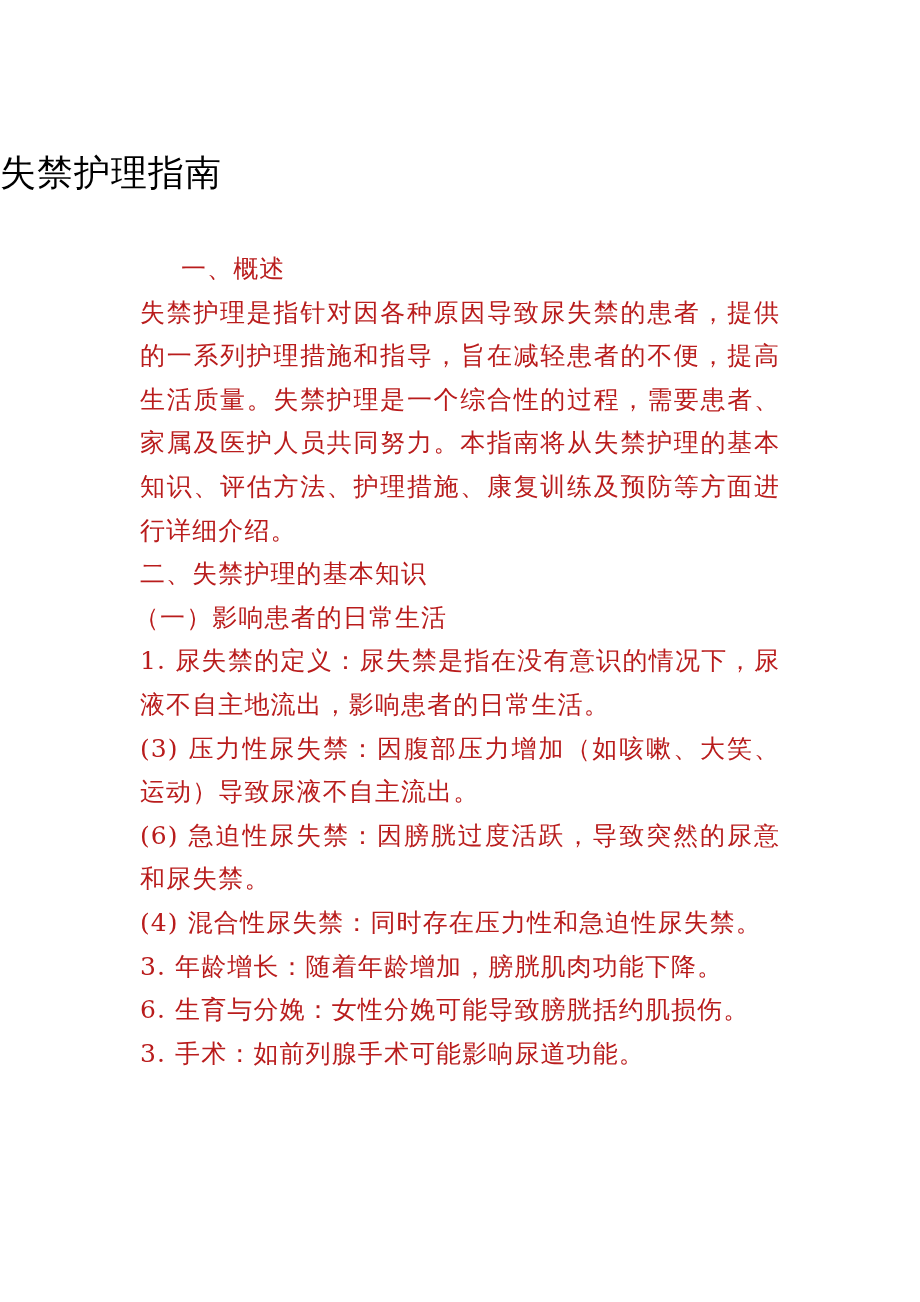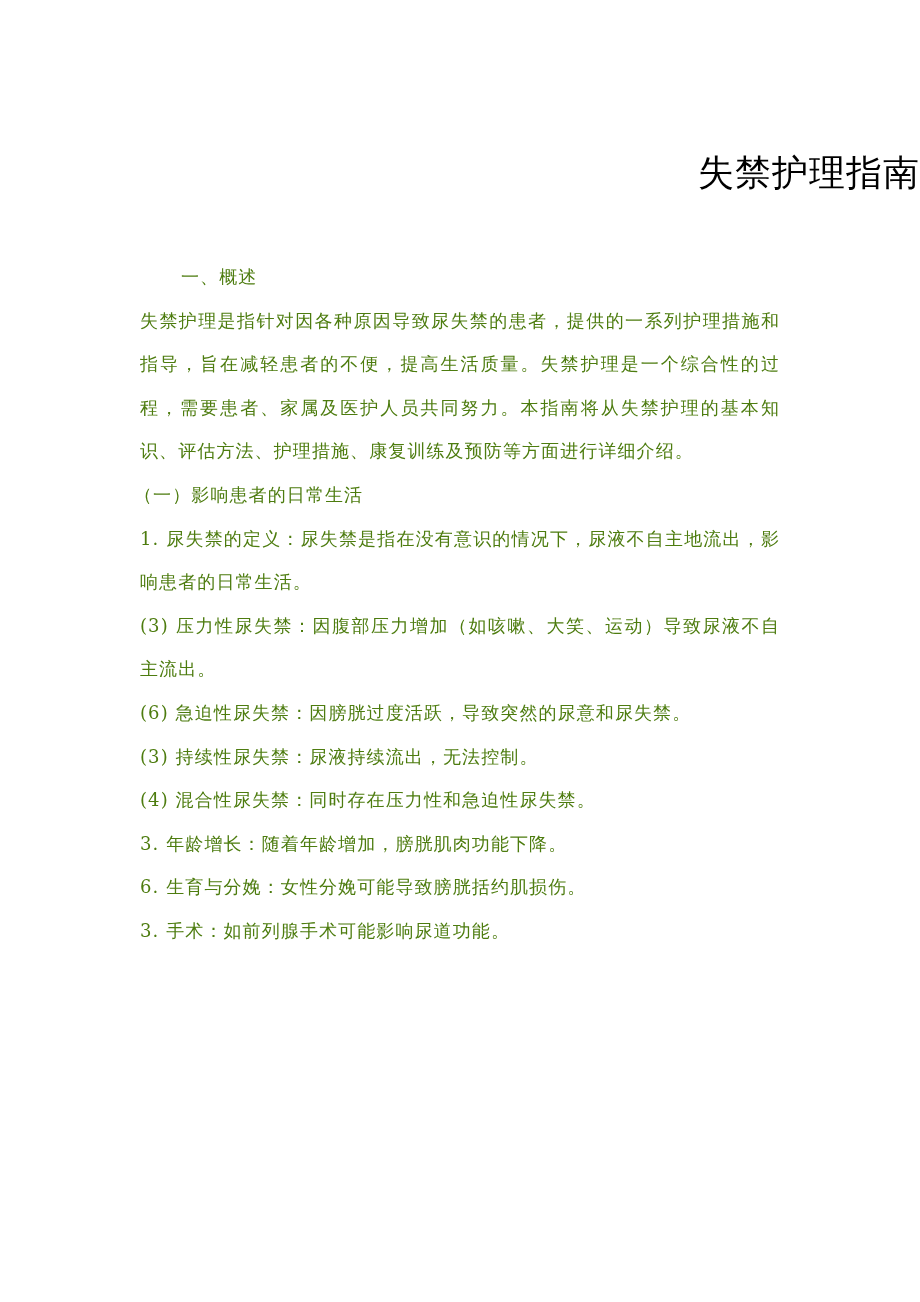--- a/index.html
+++ b/index.html
@@ -1,45 +1,45 @@
 <!DOCTYPE html>
 <html><head>
 <meta charset="utf-8">
 <style>
   html, body { margin: 0; padding: 0; background: #ffffff; }
   body { width: 920px; height: 1302px; position: relative; overflow: hidden; }
   .page { position: absolute; left: 0; top: 0; width: 920px; height: 1302px; background: #ffffff; }
   .title {
     position: absolute; left: 0; width: 920px; top: 148px;
-    text-align: right;
+    text-align: left;
     font-family: "DejaVu Sans", "Liberation Sans", sans-serif;
     font-size: 36px; line-height: 50px; color: #000;
     letter-spacing: 1px;
   }
   .body {
-    position: absolute; left: 140px; top: 255px; width: 640px;
+    position: absolute; left: 140px; top: 247px; width: 640px;
     font-family: "DejaVu Serif", "Liberation Serif", serif;
-    font-size: 18px; line-height: 43.6px; color: #4d7c0f;
+    font-size: 25px; line-height: 43.6px; color: #b91c1c;
   }
   .p { margin: 0; text-align: justify; text-justify: inter-character; letter-spacing: 1.1px; }
   .indent { padding-left: 41px; }
   .sub { margin-left: -6px; }
 </style>
 </head>
 <body>
 
 <div class="page">
   <div class="title">失禁护理指南</div>
 
   <div class="body">
     <p class="p indent">一、概述</p>
     <p class="p">失禁护理是指针对因各种原因导致尿失禁的患者，提供的一系列护理措施和指导，旨在减轻患者的不便，提高生活质量。失禁护理是一个综合性的过程，需要患者、家属及医护人员共同努力。本指南将从失禁护理的基本知识、评估方法、护理措施、康复训练及预防等方面进行详细介绍。</p>
+    <p class="p">二、失禁护理的基本知识</p>
     <p class="p sub">（一）影响患者的日常生活</p>
     <p class="p">1. 尿失禁的定义：尿失禁是指在没有意识的情况下，尿液不自主地流出，影响患者的日常生活。</p>
     <p class="p">(3) 压力性尿失禁：因腹部压力增加（如咳嗽、大笑、运动）导致尿液不自主流出。</p>
     <p class="p">(6) 急迫性尿失禁：因膀胱过度活跃，导致突然的尿意和尿失禁。</p>
-    <p class="p">(3) 持续性尿失禁：尿液持续流出，无法控制。</p>
     <p class="p">(4) 混合性尿失禁：同时存在压力性和急迫性尿失禁。</p>
     <p class="p">3. 年龄增长：随着年龄增加，膀胱肌肉功能下降。</p>
     <p class="p">6. 生育与分娩：女性分娩可能导致膀胱括约肌损伤。</p>
     <p class="p">3. 手术：如前列腺手术可能影响尿道功能。</p>
   </div>
 </div>
 
 </body></html>

